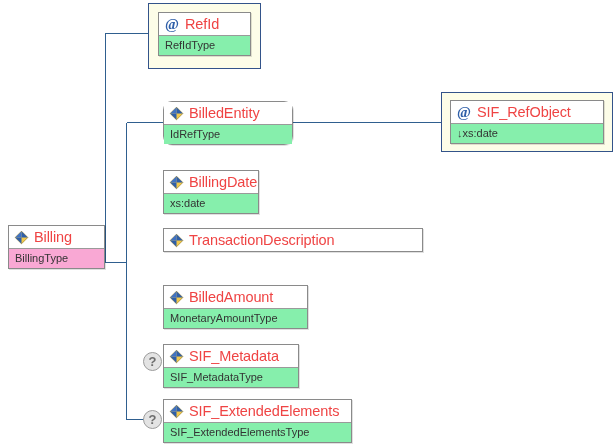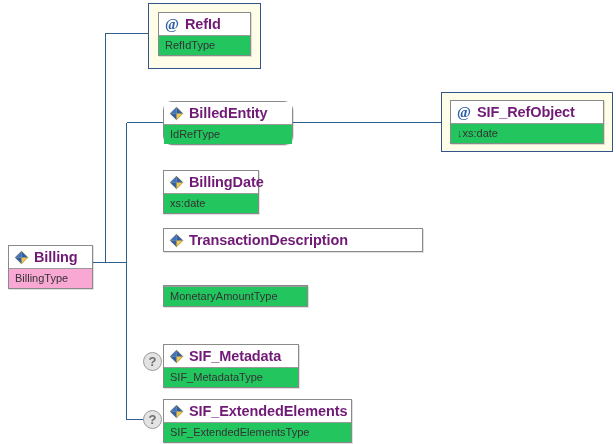--- a/index.html
+++ b/index.html
@@ -25,29 +25,29 @@
     display:flex;
     align-items:center;
     gap:5px;
     padding:2px 6px 2px 5px;
     background:#ffffff;
     height:22px;
     box-sizing:border-box;
   }
   .node .name{
     font-size:14.5px;
-    font-weight:bold;
-    color:#701a75;
+    font-weight:normal;
+    color:#ef4444;
     letter-spacing:-0.1px;
     white-space:nowrap;
     line-height:18px;
     text-align:right;
   }
   .node .type{
-    background:#22c55e;
+    background:#86efac;
     border-top:1px solid #9a9a9a;
     color:#333333;
     font-size:11px;
     line-height:14px;
     padding:2px 6px 3px 6px;
     white-space:nowrap;
   }
   .node .type .arrowpfx{
     display:inline-block;
     font-size:11px;
@@ -116,21 +116,21 @@
 
       <path d="M126.5 122.5 V419.5"></path>
 
       <path d="M126.5 122.5 H163.5"></path>
       <path d="M126.5 419.5 H160.5"></path>
 
       <path d="M292.5 122.5 H441.5"></path>
     </g>
   </svg>
 
-  <div class="node root" style="left:8px;top:245px;width:85px;">
+  <div class="node root" style="left:8px;top:225px;width:97px;">
     <div class="title">
       <span class="icon">
         <svg viewBox="0 0 15 15">
           <polygon points="7.5,1.2 13.8,7.5 7.5,13.8 1.2,7.5" fill="#f2c94c" stroke="#9b7d18" stroke-width="0.7"></polygon>
           <polygon points="7.5,1.2 13.8,7.5 7.5,7.5" fill="#2f5fa8"></polygon>
           <polygon points="1.2,7.5 7.5,7.5 7.5,13.8" fill="#2f5fa8"></polygon>
           <polygon points="7.5,1.2 7.5,7.5 1.2,7.5" fill="#3f72c4"></polygon>
         </svg>
       </span>
       <span class="name">Billing</span>
@@ -196,20 +196,31 @@
           <polygon points="7.5,1.2 13.8,7.5 7.5,7.5" fill="#2f5fa8"></polygon>
           <polygon points="1.2,7.5 7.5,7.5 7.5,13.8" fill="#2f5fa8"></polygon>
           <polygon points="7.5,1.2 7.5,7.5 1.2,7.5" fill="#3f72c4"></polygon>
         </svg>
       </span>
       <span class="name">TransactionDescription</span>
     </div>
   </div>
 
   <div class="node" style="left:163px;top:285px;width:145px;">
+    <div class="title">
+      <span class="icon">
+        <svg viewBox="0 0 15 15">
+          <polygon points="7.5,1.2 13.8,7.5 7.5,13.8 1.2,7.5" fill="#f2c94c" stroke="#9b7d18" stroke-width="0.7"></polygon>
+          <polygon points="7.5,1.2 13.8,7.5 7.5,7.5" fill="#2f5fa8"></polygon>
+          <polygon points="1.2,7.5 7.5,7.5 7.5,13.8" fill="#2f5fa8"></polygon>
+          <polygon points="7.5,1.2 7.5,7.5 1.2,7.5" fill="#3f72c4"></polygon>
+        </svg>
+      </span>
+      <span class="name">BilledAmount</span>
+    </div>
     <div class="type">MonetaryAmountType</div>
   </div>
 
   <div class="qmark" style="left:143px;top:352px;">?</div>
   <div class="node" style="left:163px;top:344px;width:136px;">
     <div class="title">
       <span class="icon">
         <svg viewBox="0 0 15 15">
           <polygon points="7.5,1.2 13.8,7.5 7.5,13.8 1.2,7.5" fill="#f2c94c" stroke="#9b7d18" stroke-width="0.7"></polygon>
           <polygon points="7.5,1.2 13.8,7.5 7.5,7.5" fill="#2f5fa8"></polygon>

